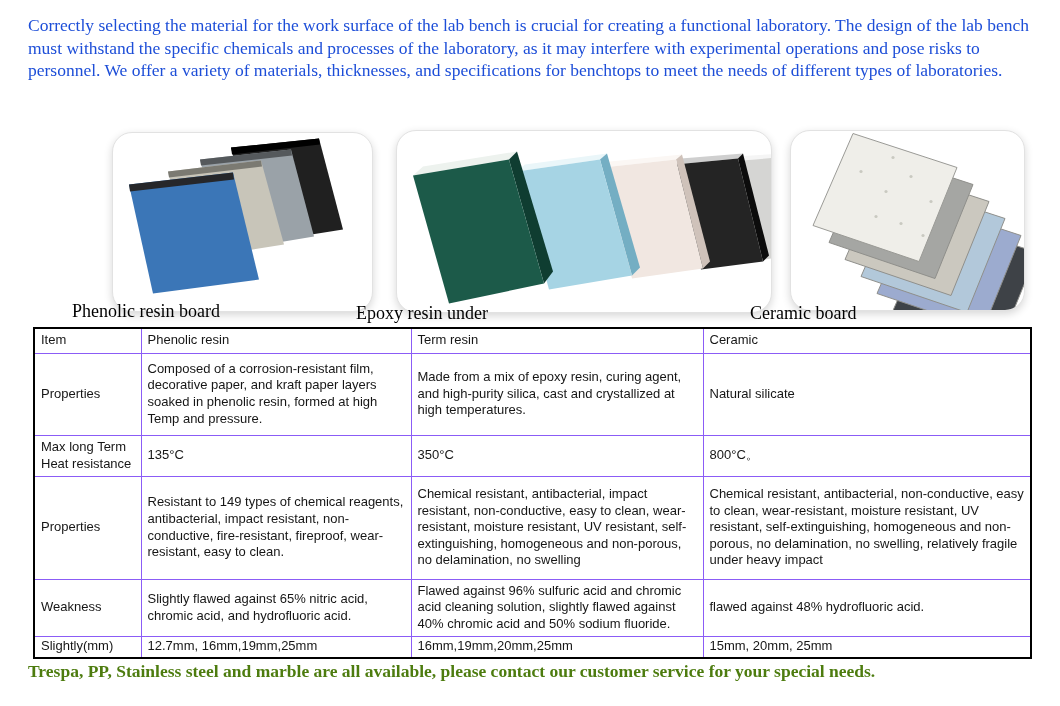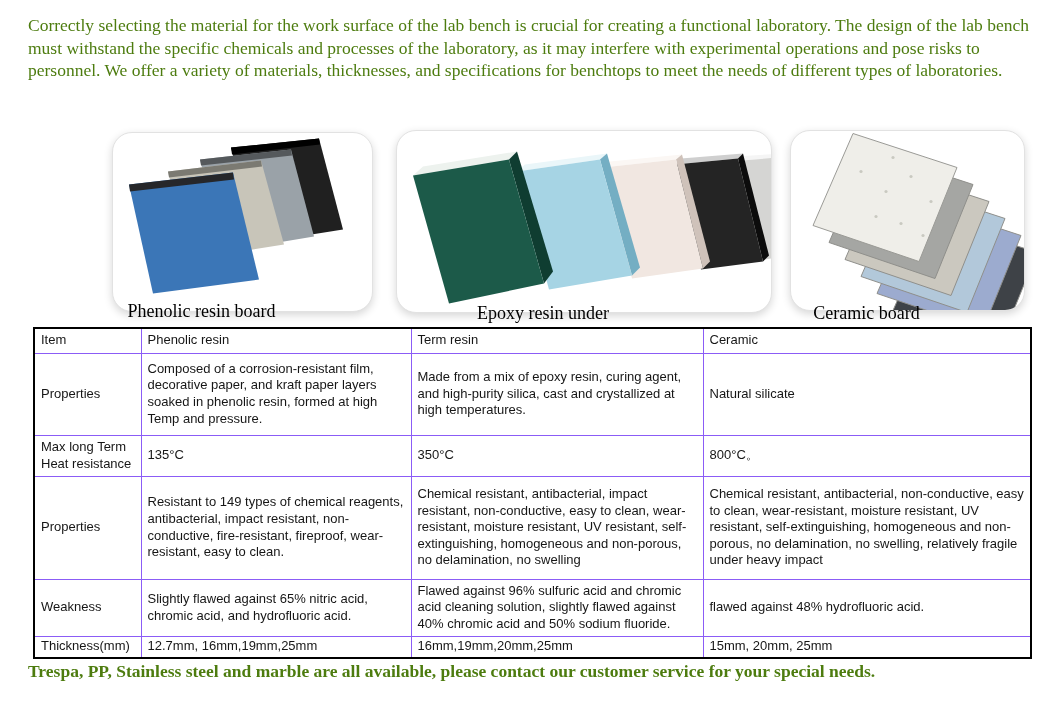--- a/index.html
+++ b/index.html
@@ -1,23 +1,23 @@
 <!DOCTYPE html>
 <html><head>
 <meta charset="utf-8">
 <style>
   html,body{margin:0;padding:0;background:#ffffff;}
   .page{position:relative;width:1060px;height:706px;background:#ffffff;overflow:hidden;
         font-family:"Liberation Serif",serif;color:#111;}
   .intro{position:absolute;left:28px;top:14px;width:1008px;margin:0;
-         font-size:17.5px;line-height:22.5px;color:#4d7c0f;}
+         font-size:17.5px;line-height:22.5px;color:#1d4ed8;}
   .card{position:absolute;background:#ffffff;border:1px solid #e2e2e2;border-radius:20px;
         box-shadow:0 3px 9px rgba(0,0,0,0.16);overflow:hidden;}
   .card svg{display:block;width:100%;height:100%;}
-  .caption{position:absolute;margin:0;text-align:center;font-size:18px;color:#000;}
+  .caption{position:absolute;margin:0;font-size:18px;color:#000;}
   .cmp-table{position:absolute;left:33px;top:327px;width:997px;border-collapse:collapse;
              table-layout:fixed;background:#fff;border:2px solid #000;
              font-family:"Liberation Sans",sans-serif;font-size:13px;color:#161616;}
   .cmp-table td{border:1px solid #8b5cf6;padding:1px 6px;vertical-align:middle;line-height:1.28;
                 overflow:hidden;}
   tr.r-head{height:25px;}
   tr.r-comp{height:82px;}
   tr.r-heat{height:41px;}
   tr.r-props{height:103px;}
   tr.r-weak{height:57px;}
@@ -120,21 +120,21 @@
         <td>Chemical resistant, antibacterial, impact resistant, non-conductive, easy to clean, wear-resistant, moisture resistant, UV resistant, self-extinguishing, homogeneous and non-porous, no delamination, no swelling</td>
         <td>Chemical resistant, antibacterial, non-conductive, easy to clean, wear-resistant, moisture resistant, UV resistant, self-extinguishing, homogeneous and non-porous, no delamination, no swelling, relatively fragile under heavy impact</td>
       </tr>
       <tr class="r-weak">
         <td>Weakness</td>
         <td>Slightly flawed against 65% nitric acid, chromic acid, and hydrofluoric acid.</td>
         <td>Flawed against 96% sulfuric acid and chromic acid cleaning solution, slightly flawed against 40% chromic acid and 50% sodium fluoride.</td>
         <td>flawed against 48% hydrofluoric acid.</td>
       </tr>
       <tr class="r-thick">
-        <td>Thickness(mm)</td>
+        <td>Slightly(mm)</td>
         <td>12.7mm, 16mm,19mm,25mm</td>
         <td>16mm,19mm,20mm,25mm</td>
         <td>15mm, 20mm, 25mm</td>
       </tr>
     </tbody>
   </table>
 
   <p class="footer">Trespa, PP, Stainless steel and marble are all available, please contact our customer service for your special needs.</p>
 
 </div>

